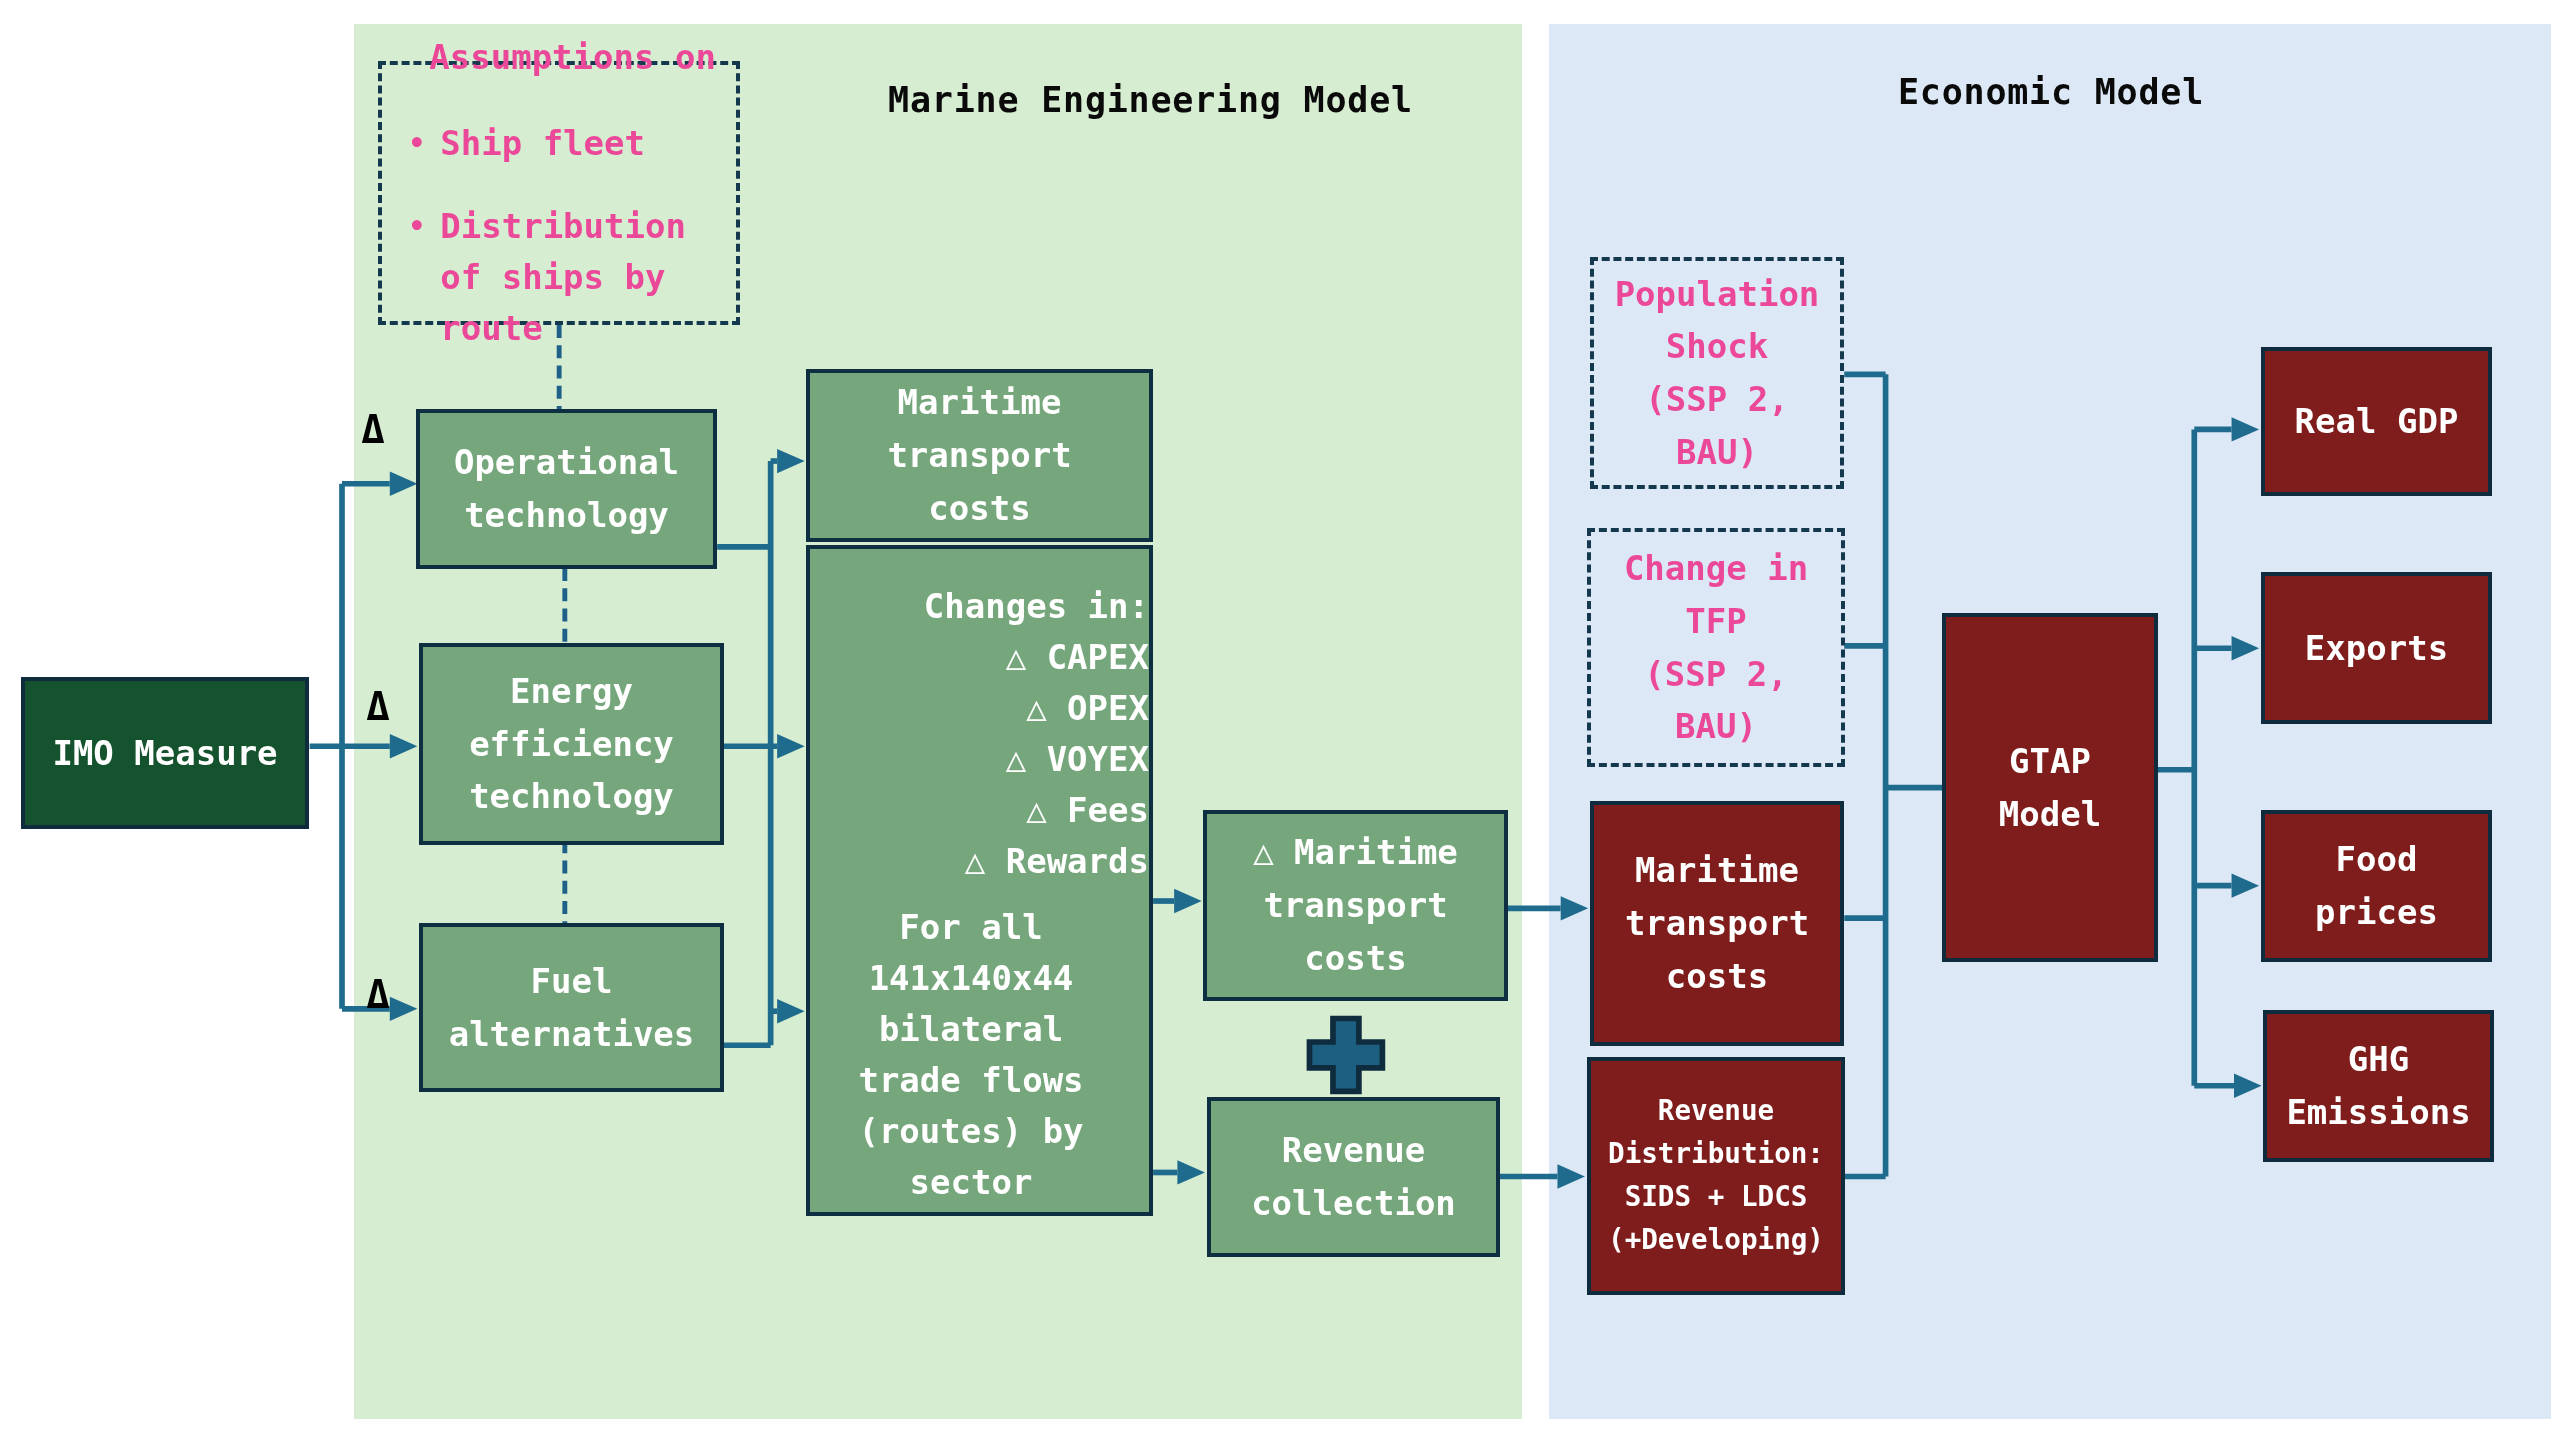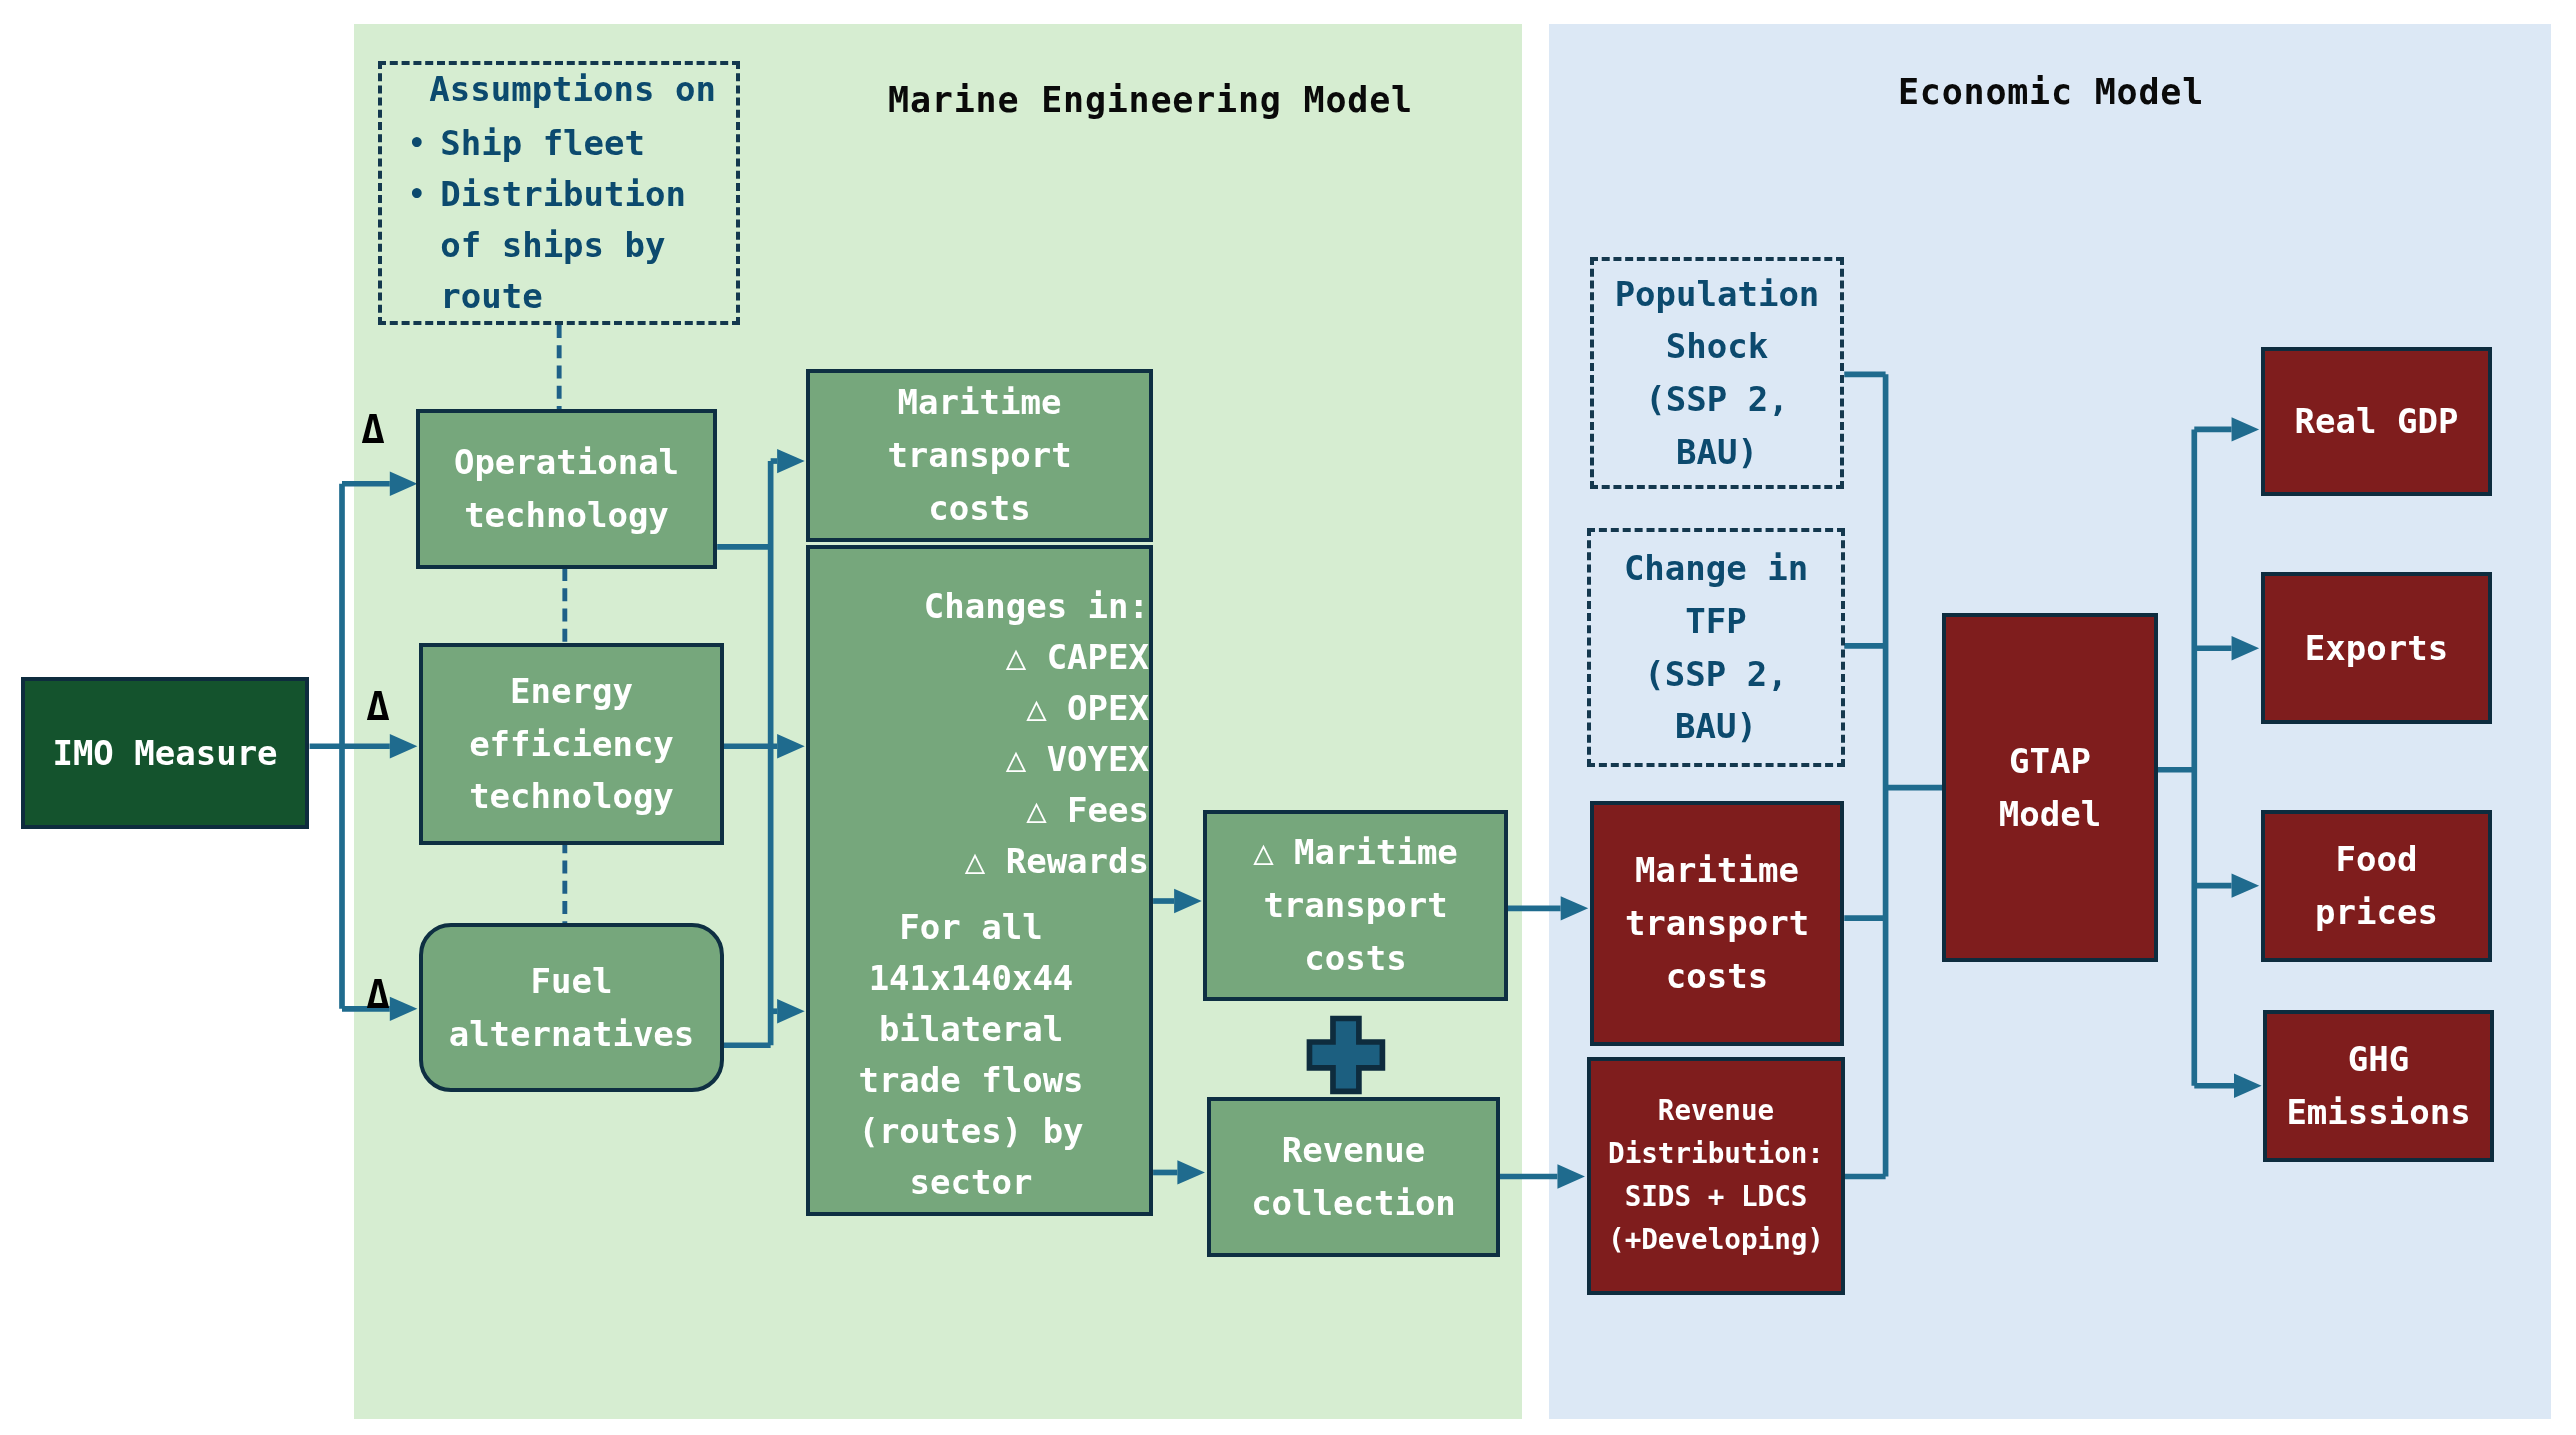--- a/index.html
+++ b/index.html
@@ -12,21 +12,21 @@
   .panel-economic{left:1549px;width:1002px;background:#dce8f5;}
   .title{position:absolute;font-size:35px;line-height:1.2;color:#0a0a0a;text-align:center;letter-spacing:0.8px;}
   .box{
     position:absolute;box-sizing:border-box;display:flex;flex-direction:column;
     align-items:center;justify-content:center;text-align:center;
     white-space:pre-line;font-size:34px;line-height:1.55;
   }
   .gbox{background:#76a77c;border:4.9px solid #0e2f42;color:#ffffff;}
   .bbox{background:#7f1d1d;border:4.9px solid #0e2c3e;color:#ffffff;}
   .imo{background:#14532d;border:4.9px solid #0e2c3e;color:#ffffff;}
-  .dbox{border:4px dashed #14384e;color:#0c4a6e;background:transparent;}
+  .dbox{border:4px dashed #14384e;color:#ec4899;background:transparent;gap:32px;}
   .delta{
     position:absolute;font-size:39px;color:#000000;display:flex;
     align-items:center;justify-content:center;
   }
   .changes{align-items:flex-end;justify-content:flex-start;
     padding:32px 0 0 24px;text-align:left;line-height:1.5;}
   .changes-footer{width:100%;text-align:center;margin-top:14.6px;padding-right:41px;box-sizing:border-box;}
   .assumptions{align-items:flex-start;justify-content:center;padding:8px 11.3px;line-height:1.5;font-size:34px;}
   .a-head{margin-left:36px;margin-bottom:3.2px;}
   .a-row{display:flex;text-align:left;}
@@ -116,21 +116,21 @@
 
   <div class="delta" style="left:352px;top:407px;width:42px;height:45px;">Δ</div>
   <div class="delta" style="left:357px;top:684px;width:42px;height:45px;">Δ</div>
   <div class="delta" style="left:357px;top:972px;width:42px;height:45px;">Δ</div>
 
   <div class="box gbox" style="left:416px;top:409px;width:301px;height:160px;">Operational
 technology</div>
   <div class="box gbox" style="left:419px;top:643px;width:305px;height:202px;">Energy
 efficiency
 technology</div>
-  <div class="box gbox" style="left:419px;top:923px;width:305px;height:169px;border-radius:32px;">Fuel
+  <div class="box gbox" style="left:419px;top:923px;width:305px;height:169px;">Fuel
 alternatives</div>
   <div class="box gbox" style="left:806px;top:369px;width:347px;height:173px;">Maritime
 transport
 costs</div>
 
   <div class="box gbox changes" style="left:806px;top:545px;width:347px;height:671px;">
     <div>Changes in:</div>
     <div>△ CAPEX</div>
     <div>△ OPEX</div>
     <div>△ VOYEX</div>

